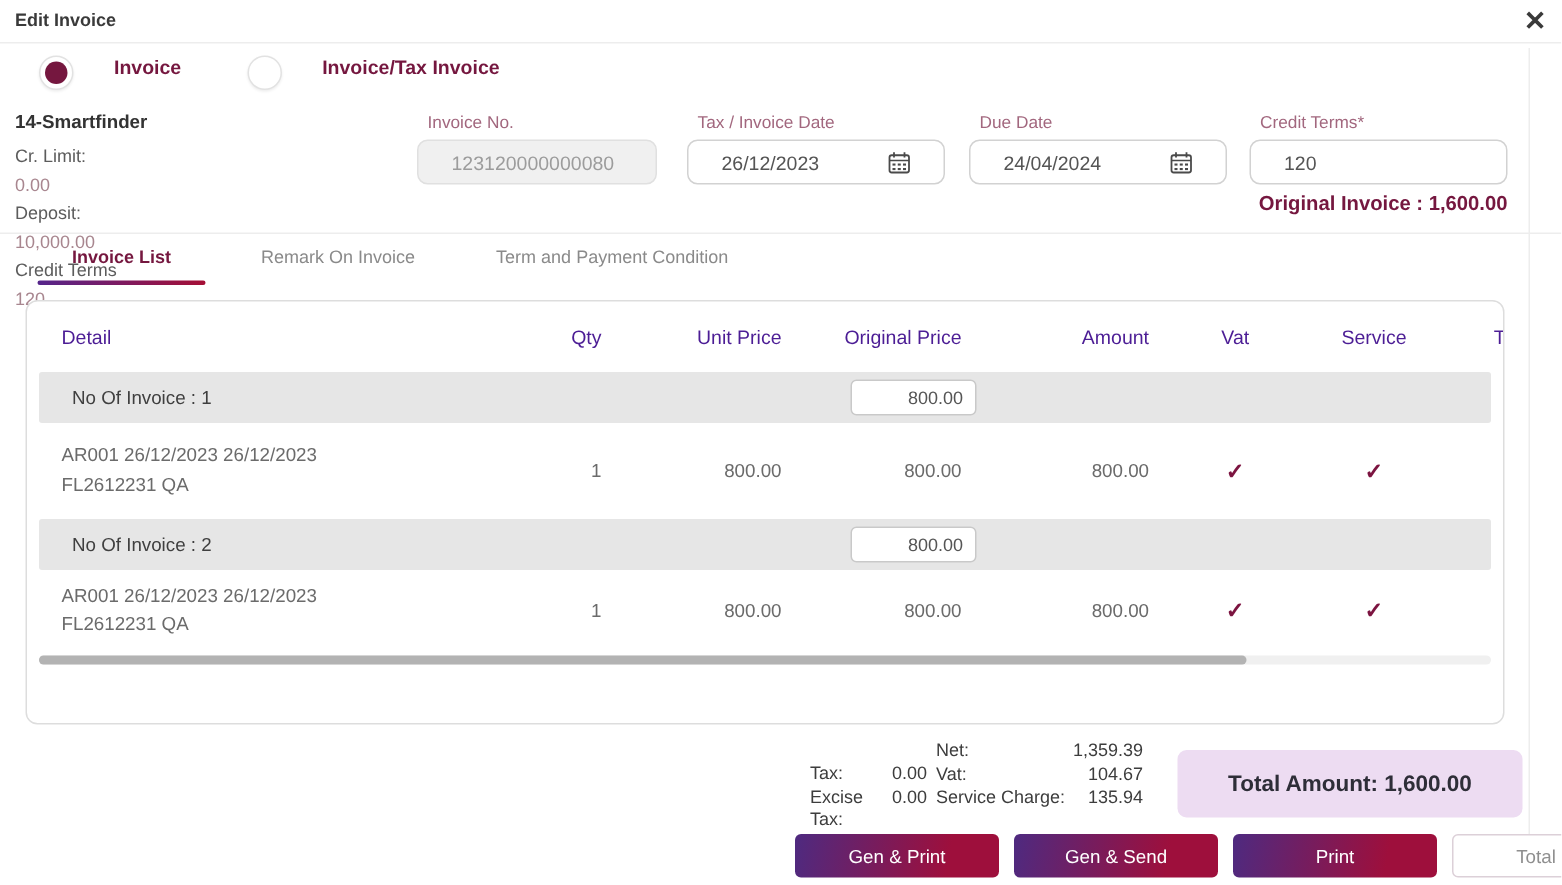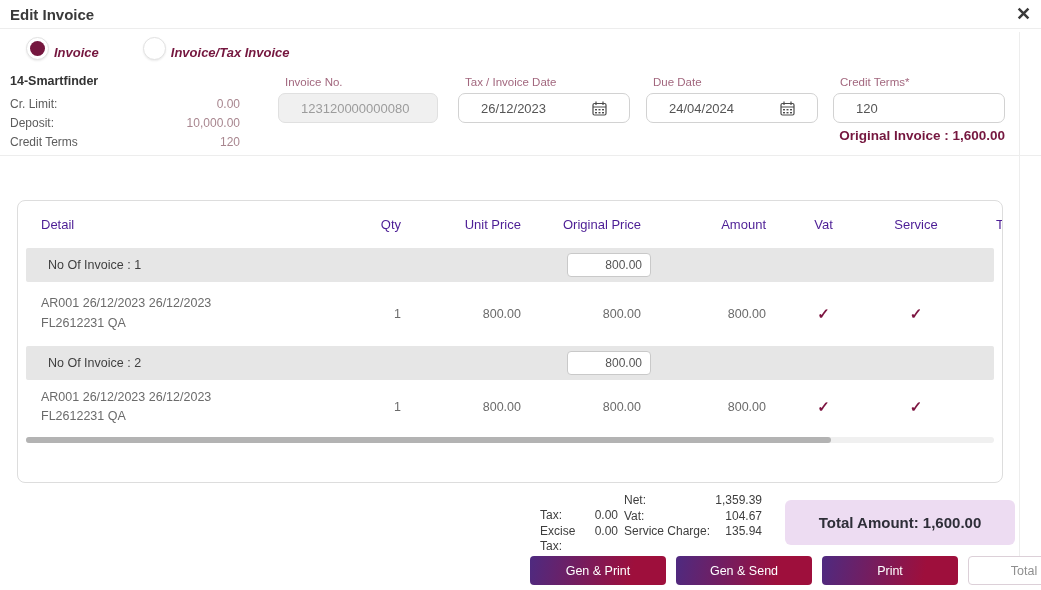--- a/index.html
+++ b/index.html
@@ -1,34 +1,34 @@
 <!DOCTYPE html>
 <html><head>
 <meta charset="utf-8">
 <style>
   * { box-sizing: border-box; margin: 0; padding: 0; }
   body { background:#fff; font-family:"Liberation Sans", sans-serif; }
   .dialog { position:relative; width:1041px; height:590px; background:#fff; overflow:hidden; }
 
   
   .dlg-header { position:absolute; top:0; left:0; right:0; height:29px; border-bottom:1px solid #ededed; }
-  .dlg-title { position:absolute; left:10px; top:6px; font-size:15px; font-weight:bold; color:#3a3a3a; }
+  .dlg-title { position:absolute; left:10px; top:6px; font-size:12px; font-weight:bold; color:#3a3a3a; }
   .dlg-close { position:absolute; right:10px; top:2px; font-size:18px; font-weight:bold; color:#3a3a3a; cursor:pointer; line-height:24px; }
 
   
   .radio-row { position:absolute; top:37px; left:26px; display:flex; gap:44px; align-items:center; }
-  .radio-opt { display:flex; align-items:flex-end; gap:5px; cursor:pointer;font-style:italic; }
+  .radio-opt { display:flex; align-items:flex-start; gap:27px; cursor:pointer; }
   .radio-circle { width:23px; height:23px; border-radius:50%; border:1px solid #e2e2e2; box-shadow:0 1px 2px rgba(0,0,0,.08); position:relative; background:#fff; }
   .radio-circle.sel::after { content:""; position:absolute; inset:3px; border-radius:50%; background:#75173f; }
   .radio-label { font-size:13px; font-weight:bold; color:#75173f; }
 
   
   .customer { position:absolute; left:10px; top:74px; width:230px; }
   .cust-name { font-size:12.5px; font-weight:bold; color:#333; margin-bottom:7px; }
-  .cust-row { display:flex; justify-content:space-between; font-size:12px; line-height:19px; }
+  .cust-row { display:flex; font-size:12px; line-height:19px;flex-direction:column; }
   .cust-row .lbl { color:#5c5c5c; }
   .cust-row .val { color:#a8868f; }
 
   
   .field { position:absolute; top:76px; width:172px; }
   .field .f-label { font-size:11.5px; color:#a2677e; margin:0 0 5px 7px; }
   .f-box { height:30px; border:1px solid #d2d2d2; border-radius:7px; background:#fff; display:flex; align-items:center; padding:0 22px; }
   .f-box input { border:none; outline:none; background:transparent; width:100%; font-size:13px; color:#555; font-family:"Liberation Sans", sans-serif; }
   .f-box.disabled { background:#f0f0f0; border-color:#e0e0e0; }
   .f-box.disabled input { color:#9c9c9c; }
@@ -169,20 +169,25 @@
     <div class="f-label">Credit Terms*</div>
     <div class="f-box">
       <input type="text" value="120" style="">
     </div>
   </div>
 
   <div class="orig-invoice">Original Invoice : 1,600.00</div>
 
   <div class="divider"></div>
 
+  <div class="tabs">
+    <div class="tab active">Invoice List</div>
+    <div class="tab">Remark On Invoice</div>
+    <div class="tab">Term and Payment Condition</div>
+  </div>
 
   <div class="card">
     <div class="grid t-header">
       <div class="cell-detail">Detail</div>
       <div class="cell-num">Qty</div>
       <div class="cell-num">Unit Price</div>
       <div class="cell-num">Original Price</div>
       <div class="cell-num">Amount</div>
       <div class="cell-center">Vat</div>
       <div class="cell-center">Service</div>

